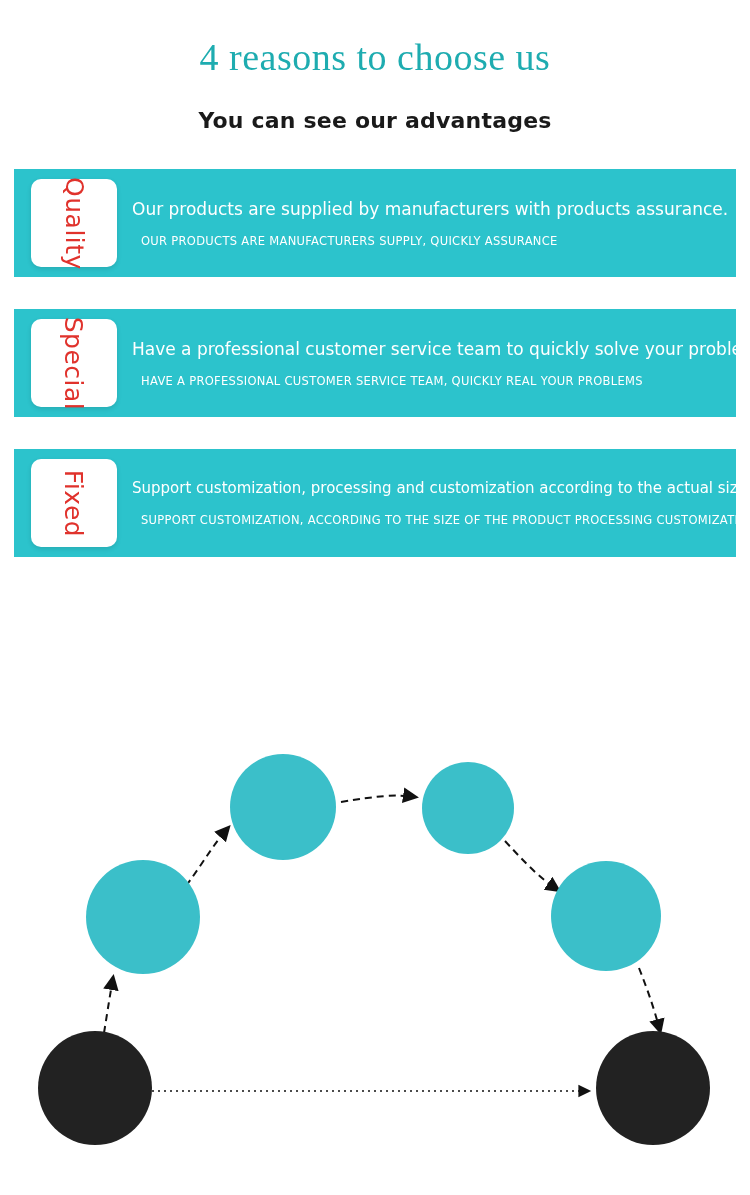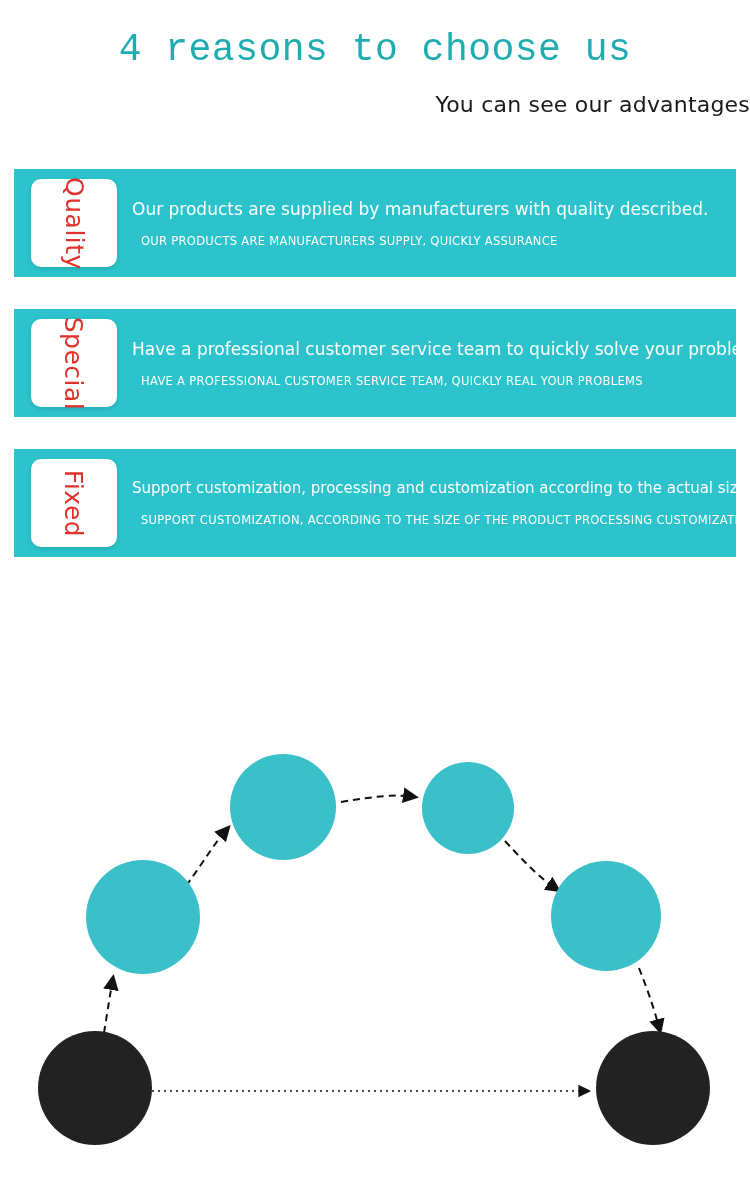--- a/index.html
+++ b/index.html
@@ -11,37 +11,36 @@
     position:relative;
   }
   
   .header{
     width:750px;
     text-align:center;
     padding-top:30px;
     box-sizing:border-box;
   }
   .header-title{
-    font-family:Liberation Mono, monospace;
+    font-family:Liberation Serif, serif;
     font-size:38px;
     font-weight:400;
     color:#1eacb0;
     letter-spacing:0.5px;
     line-height:1.05;
-    margin:0;
+    margin:8px;
   }
   .header-sub{
     font-family:"DejaVu Sans", sans-serif;
     font-size:22px;
-    font-weight:400;
+    font-weight:700;
     color:#1a1a1a;
     margin:0;
     padding-top:22px;
     letter-spacing:0.2px;
-    text-align:right;
   }
 
   
   .reasons{
     position:absolute;
     left:14px;
     top:169px;
     width:722px;
   }
   .reason-row{
@@ -153,21 +152,21 @@
 <div class="reasons">
 
 
   <div class="reason-row r2">
     <div class="reason-badge badge-white">
       <div class="badge-word-v">
         <span>Quality</span>
       </div>
     </div>
     <div class="reason-texts">
-      <div class="reason-main">Our products are supplied by manufacturers with quality described.</div>
+      <div class="reason-main">Our products are supplied by manufacturers with products assurance.</div>
       <div class="reason-sub">OUR PRODUCTS ARE MANUFACTURERS SUPPLY, QUICKLY ASSURANCE</div>
     </div>
   </div>
 
   <div class="reason-row r3">
     <div class="reason-badge badge-white">
       <div class="badge-word-v">
         <span>Special</span>
       </div>
     </div>

